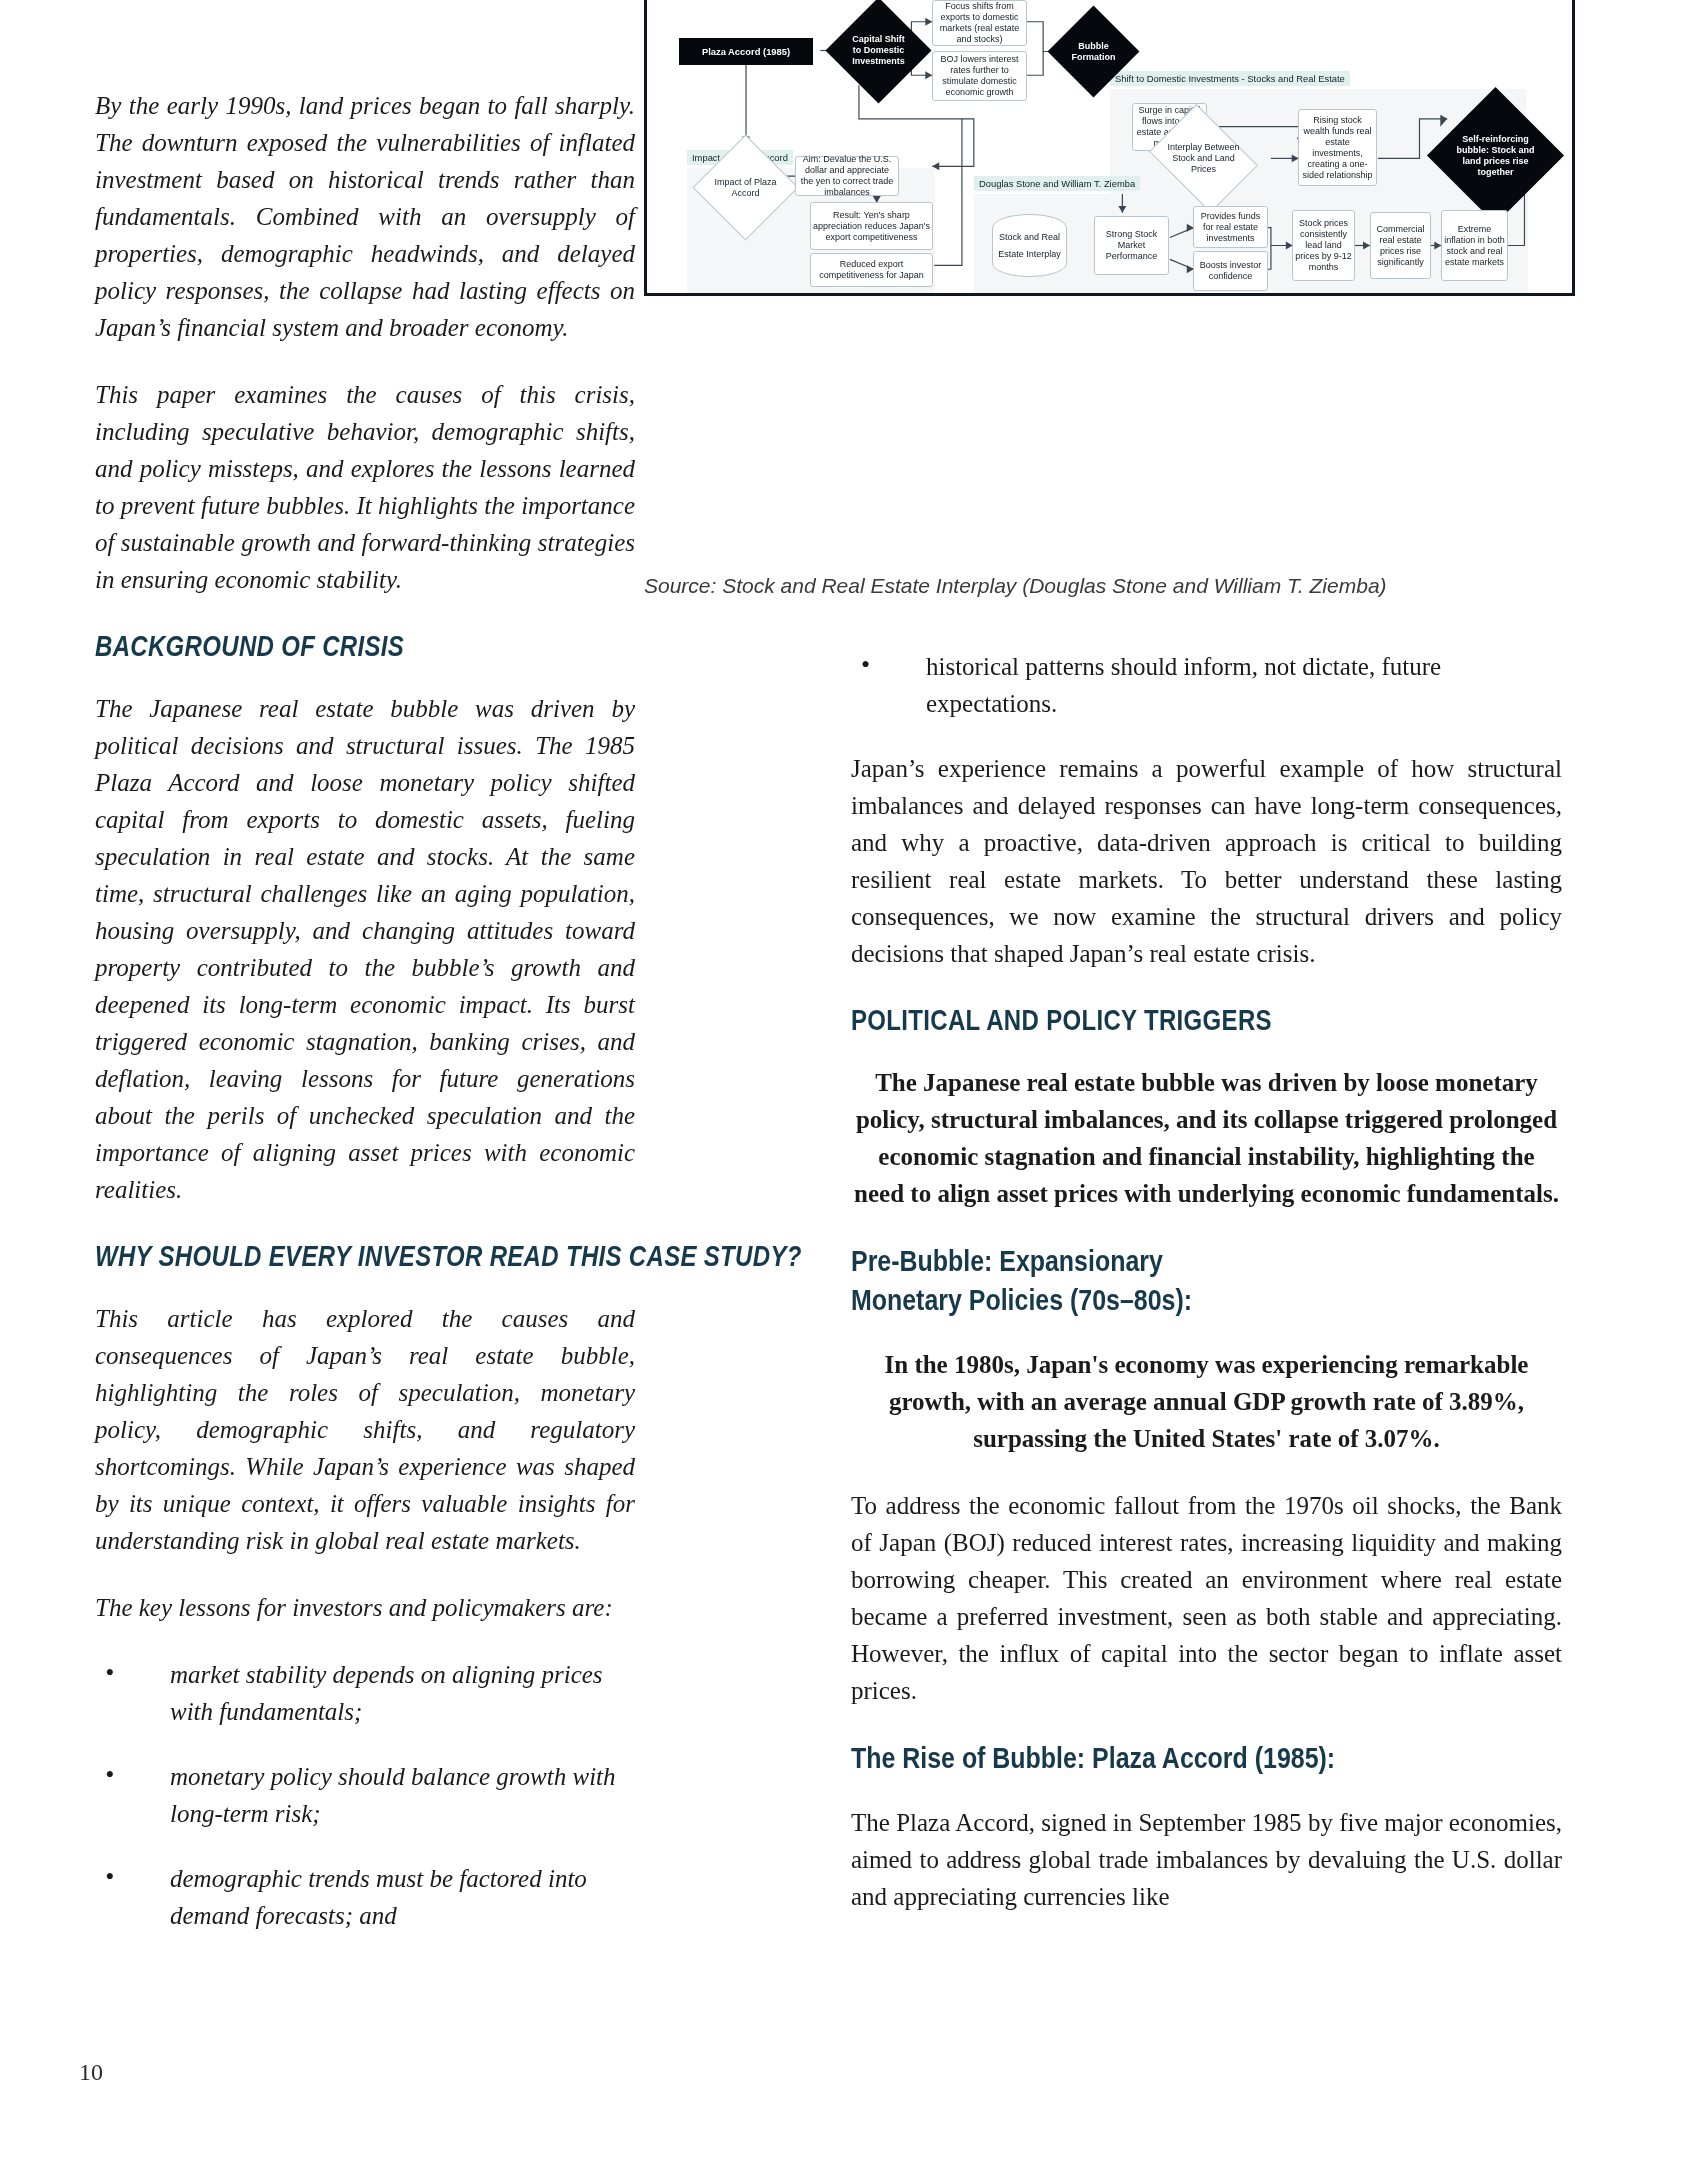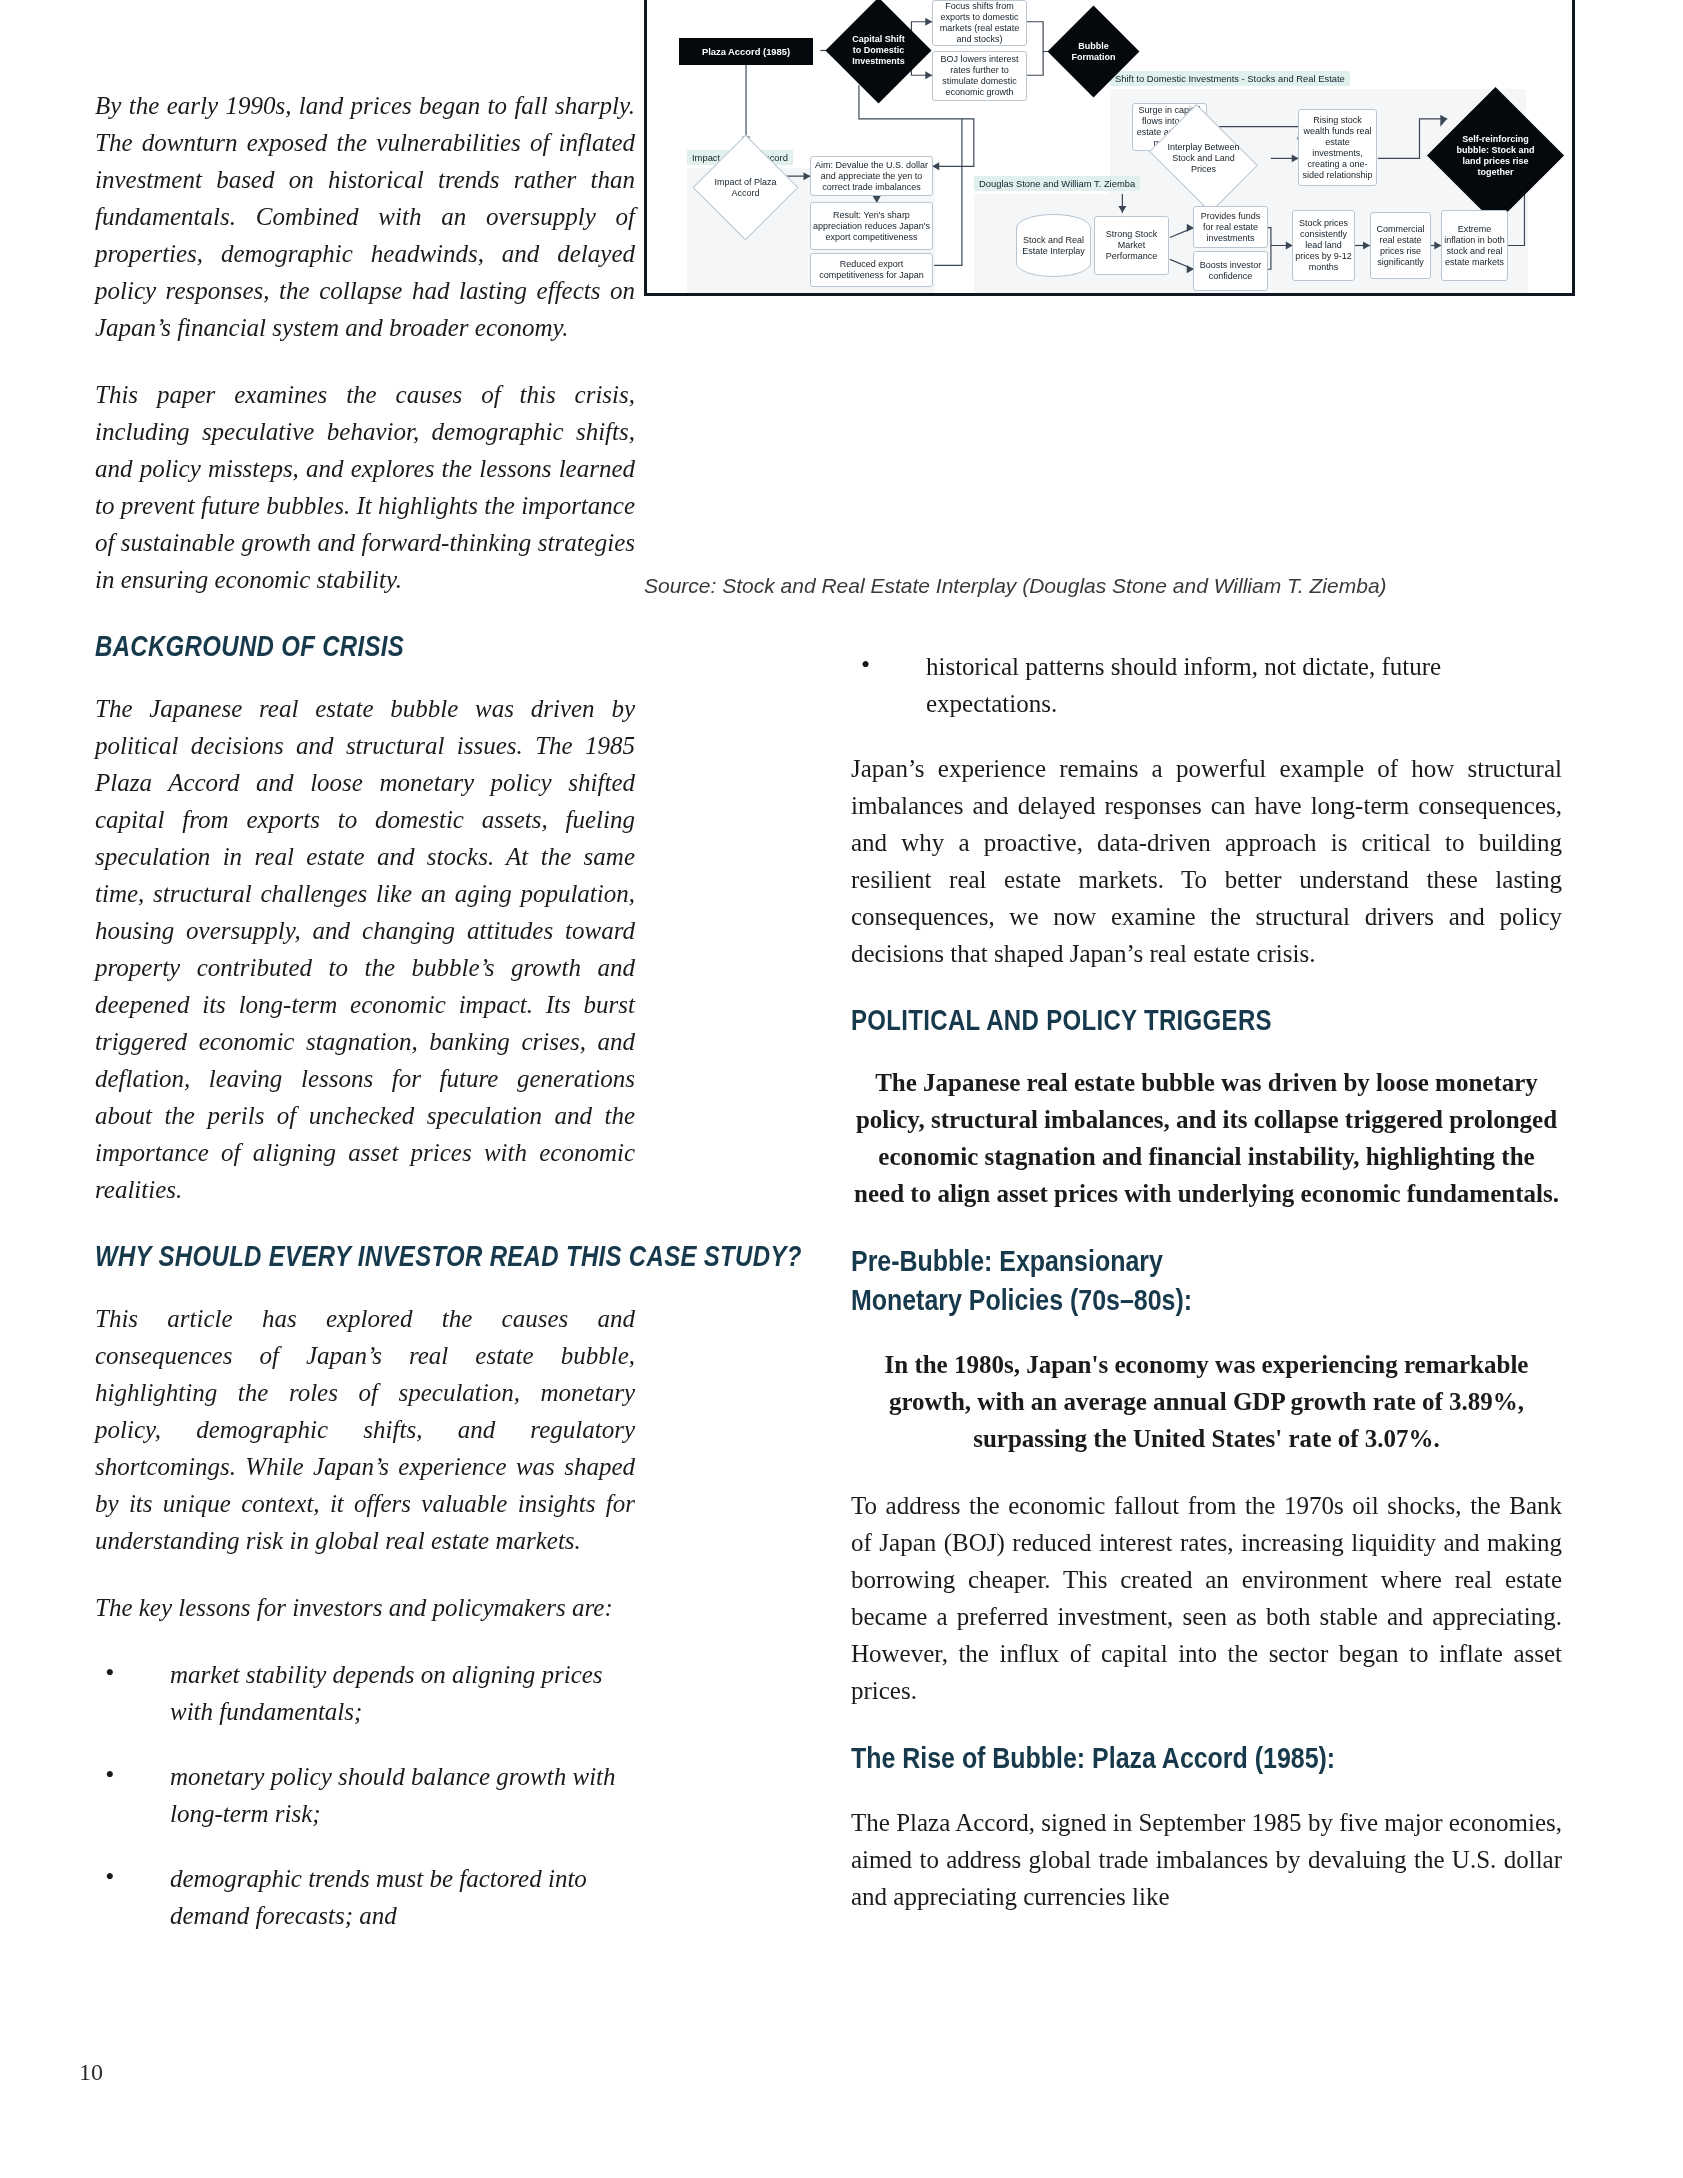--- a/index.html
+++ b/index.html
@@ -106,21 +106,21 @@
   .blackbox{
     position:absolute;background:#05080c;color:#ffffff;
     font-family:"Liberation Sans",sans-serif;font-weight:bold;
     font-size:9.4px;display:flex;align-items:center;justify-content:center;
     text-align:center;box-sizing:border-box;
   }
   .cyl{
     position:absolute;background:#ffffff;border:1px solid #b9c6d2;
     border-radius:50%/14px;display:flex;align-items:center;justify-content:center;
     text-align:center;font-family:"Liberation Sans",sans-serif;
-    font-size:9px;line-height:11px;color:#14202a;box-sizing:border-box;margin-left:24px;
+    font-size:9px;line-height:17px;color:#14202a;box-sizing:border-box;
   }
   svg.links{position:absolute;inset:0;width:100%;height:100%;}
 </style>
 </head>
 <body>
 
 <div class="page">
 
   <div class="figure-wrap">
 
@@ -219,21 +219,21 @@
         <div class="box" style="left:651px;top:109px;width:79px;height:77px;">Rising stock wealth funds real estate investments, creating a one-sided relationship</div>
 
         <div class="dia black" style="left:800px;top:107px;width:97px;height:97px;">
           <span class="inner">Self-reinforcing bubble: Stock and land prices rise together</span>
         </div>
 
         <div class="dia white" style="left:61px;top:150px;width:75px;height:75px;">
           <span class="inner">Impact of Plaza Accord</span>
         </div>
 
-        <div class="box" style="left:163px;top:156px;width:123px;height:40px;">Aim: Devalue the U.S. dollar and appreciate the yen to correct trade imbalances</div>
+        <div class="box" style="left:148px;top:156px;width:104px;height:40px;">Aim: Devalue the U.S. dollar and appreciate the yen to correct trade imbalances</div>
         <div class="box" style="left:163px;top:202px;width:123px;height:48px;">Result: Yen's sharp appreciation reduces Japan's export competitiveness</div>
         <div class="box" style="left:163px;top:253px;width:123px;height:34px;">Reduced export competitiveness for Japan</div>
 
         <div class="cyl" style="left:345px;top:214px;width:75px;height:63px;">Stock and Real Estate Interplay</div>
         <div class="box" style="left:447px;top:216px;width:75px;height:59px;">Strong Stock Market Performance</div>
         <div class="box" style="left:546px;top:206px;width:75px;height:42px;">Provides funds for real estate investments</div>
         <div class="box" style="left:546px;top:251px;width:75px;height:40px;">Boosts investor confidence</div>
         <div class="box" style="left:645px;top:210px;width:63px;height:71px;">Stock prices consistently lead land prices by 9-12 months</div>
         <div class="box" style="left:723px;top:212px;width:61px;height:67px;">Commercial real estate prices rise significantly</div>
         <div class="box" style="left:794px;top:210px;width:67px;height:71px;">Extreme inflation in both stock and real estate markets</div>

